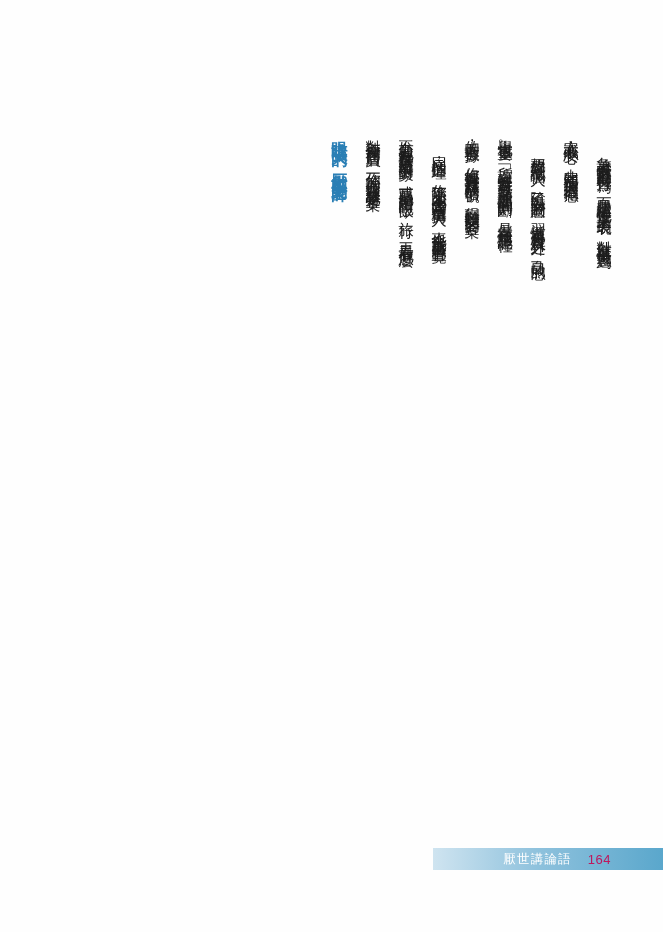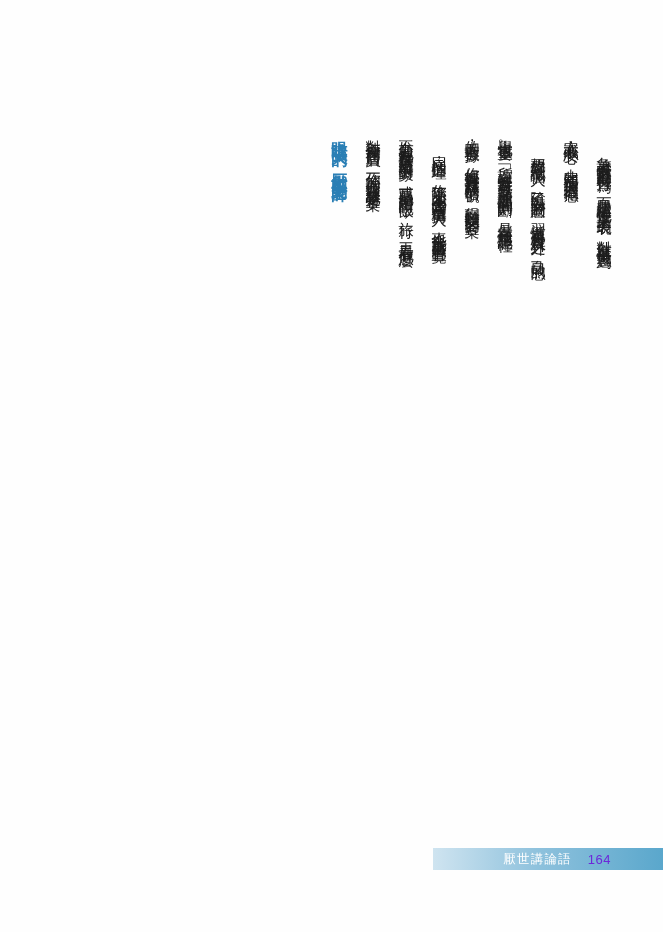--- a/index.html
+++ b/index.html
@@ -83,21 +83,21 @@
     z-index: 2;
     margin-top: 39px;
   }
   #book-title {
     color: #ffffff;
     font-size: 12.5px;
     letter-spacing: 1.2px;
     font-family: "DejaVu Serif", "Liberation Serif", serif;
   }
   #page-number {
-    color: #6d28d9;
+    color: #be185d;
     font-size: 13px;
     font-family: "Liberation Sans", sans-serif;
     letter-spacing: 0.5px;
   }
 </style>
 </head>
 <body>
 
 <div id="page">
 

